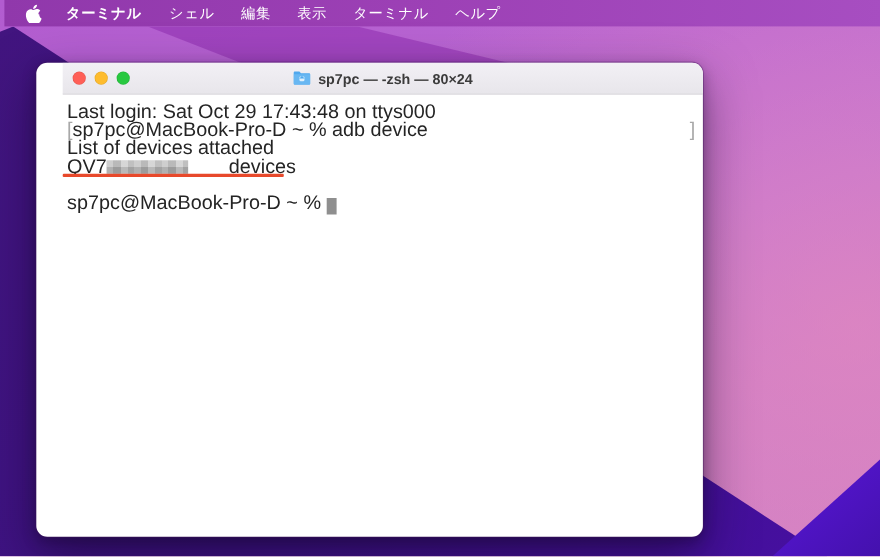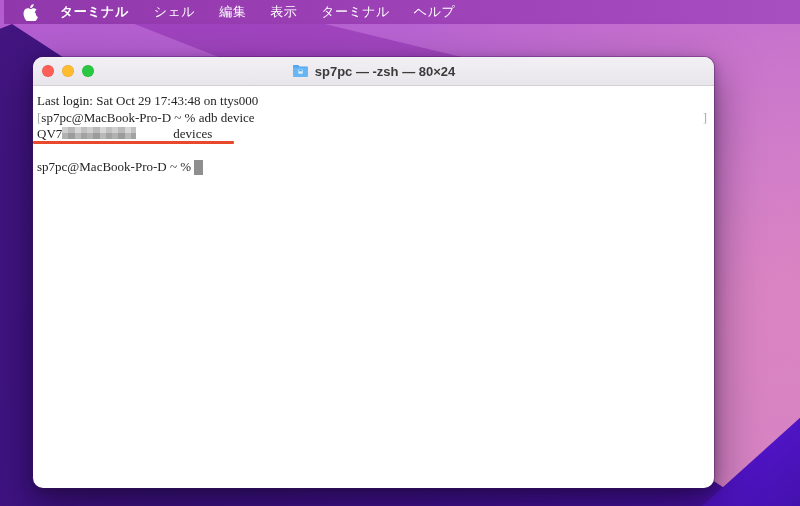--- a/index.html
+++ b/index.html
@@ -24,39 +24,39 @@
 
   
   .menubar { position:absolute; top:0; left:4px; width:800px; height:24px;
     background:linear-gradient(90deg,#9038ab 0%,#9c40b5 45%,#a74ec1 100%);
     display:flex; align-items:center; color:#fff; font-size:13px; }
   .apple { width:15px; height:16px; margin:0 16px 0 19px; display:flex; align-items:center; }
   .menu-item { padding:0 12px; letter-spacing:.5px; line-height:24px; }
   .menu-item.app { font-weight:bold; padding:0 13px 0 6px; }
 
   
-  .window { position:absolute; left:33px; top:57px; width:681px; height:431px;
+  .window { position:absolute; left:33px; top:57px; width:606px; height:431px;
     border-radius:10px; background:#fff; overflow:hidden;
-    box-shadow:0 0 0 1px rgba(60,20,90,.35), 0 18px 45px rgba(20,5,40,.50), 0 4px 12px rgba(20,5,40,.35); }
+    box-shadow:0 0 0 1px rgba(60,20,90,.35), 0 18px 45px rgba(20,5,40,.50), 0 4px 12px rgba(20,5,40,.35);padding-left:24px; }
   .titlebar { height:29px; background:linear-gradient(#f2f0f5,#e8e6eb);
     border-bottom:1px solid #d2d0d6; display:flex; align-items:center; position:relative; }
   .lights { display:flex; gap:8px; margin-left:9px; }
   .light { width:12px; height:12px; border-radius:50%; }
   .light.red { background:#ff5f57; box-shadow:inset 0 0 0 .5px rgba(0,0,0,.12); }
   .light.yellow { background:#febc2e; box-shadow:inset 0 0 0 .5px rgba(0,0,0,.12); }
   .light.green { background:#28c840; box-shadow:inset 0 0 0 .5px rgba(0,0,0,.12); }
   .title-wrap { position:absolute; left:0; right:0; display:flex; justify-content:center;
     align-items:center; gap:6px; pointer-events:none; }
   .proxy-icon { width:17px; height:14px; position:relative; }
   .title-text { font-size:13px; font-weight:bold; color:#3b3b3b; }
 
   
   .term { position:relative; padding:7px 4px 0 4px;
-    font-family:Liberation Serif, serif;
-    font-size:13px; line-height:16.5px; color:#242424; }
+    font-family:Liberation Sans, sans-serif;
+    font-size:18px; line-height:16.5px; color:#242424; }
   .line { white-space:pre; height:16.5px; position:relative; }
   .mark { color:#a8a8a8; }
   .mark-close { position:absolute; right:3px; top:0; }
   .mosaic { display:inline-block; width:74px; height:12px; vertical-align:baseline;
     transform:translateY(1px);
     background-image:
       repeating-linear-gradient(0deg, rgba(140,140,140,.45) 0 6px, rgba(205,205,205,.45) 6px 12px),
       repeating-linear-gradient(90deg, #cfcfcf 0 6px, #a9a9a9 6px 13px, #dedede 13px 19px, #b5b5b5 19px 25px); }
   .status { margin-left:37px; }
   .redline { position:absolute; left:-4px; top:15px; width:201px; height:3px;
@@ -105,17 +105,18 @@
           <path fill="#4fa8ee" d="M8.5 5.2 6 7.3h5z"></path>
         </svg>
       </span>
       <span class="title-text">sp7pc — -zsh — 80×24</span>
     </div>
   </div>
 
   <div class="term">
     <div class="line"><span>Last login: Sat Oct 29 17:43:48 on ttys000</span></div>
     <div class="line"><span class="mark">[</span><span>sp7pc@MacBook-Pro-D ~ % adb device</span><span class="mark mark-close">]</span></div>
+    <div class="line"><span>List of devices attached</span></div>
     <div class="line"><span>QV7</span><span class="mosaic"></span><span class="status">devices</span><span class="redline"></span></div>
     <div class="line"></div>
     <div class="line"><span>sp7pc@MacBook-Pro-D ~ % </span><span class="cursor"></span></div>
   </div>
 </div>
 
 </body></html>

